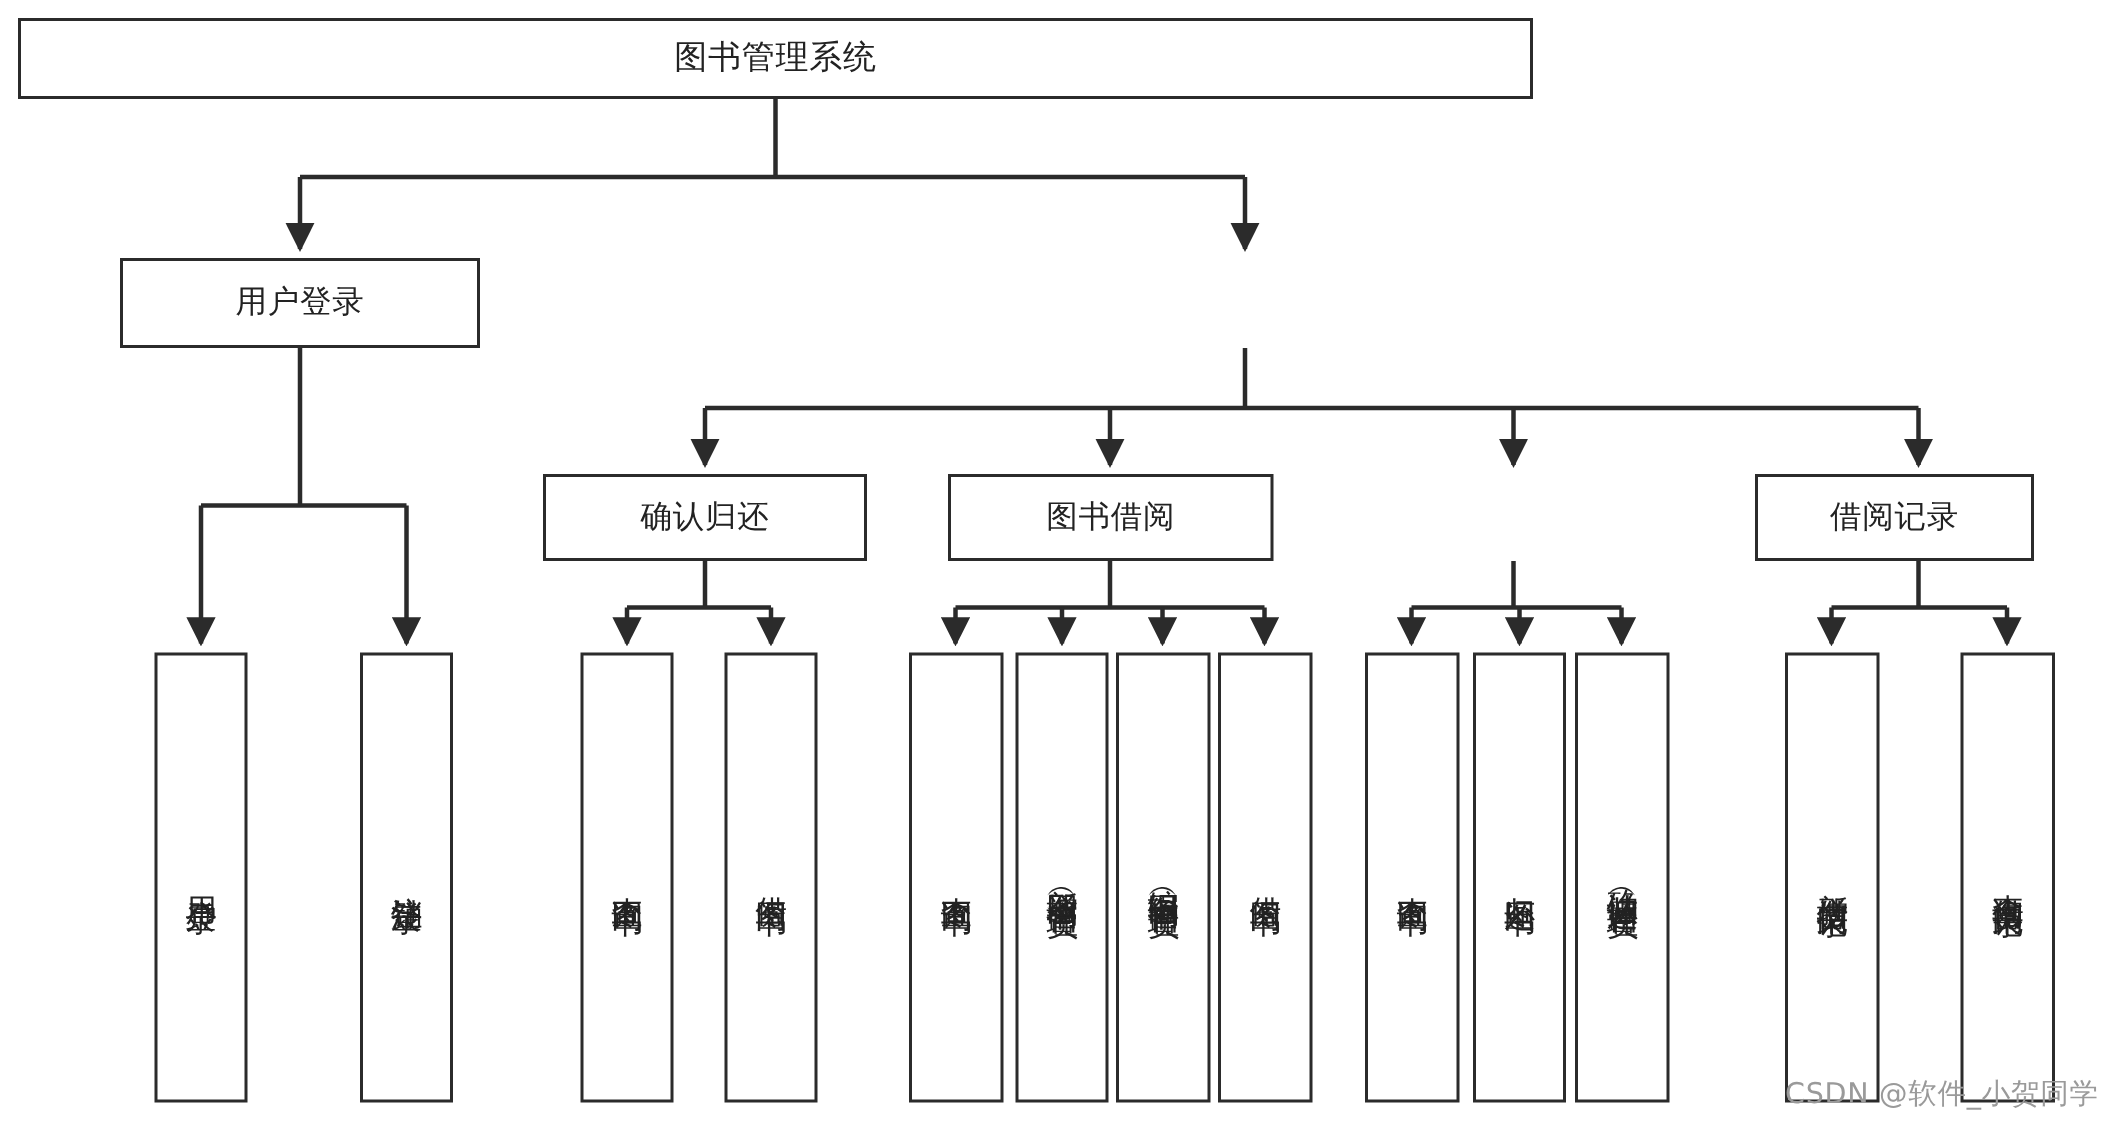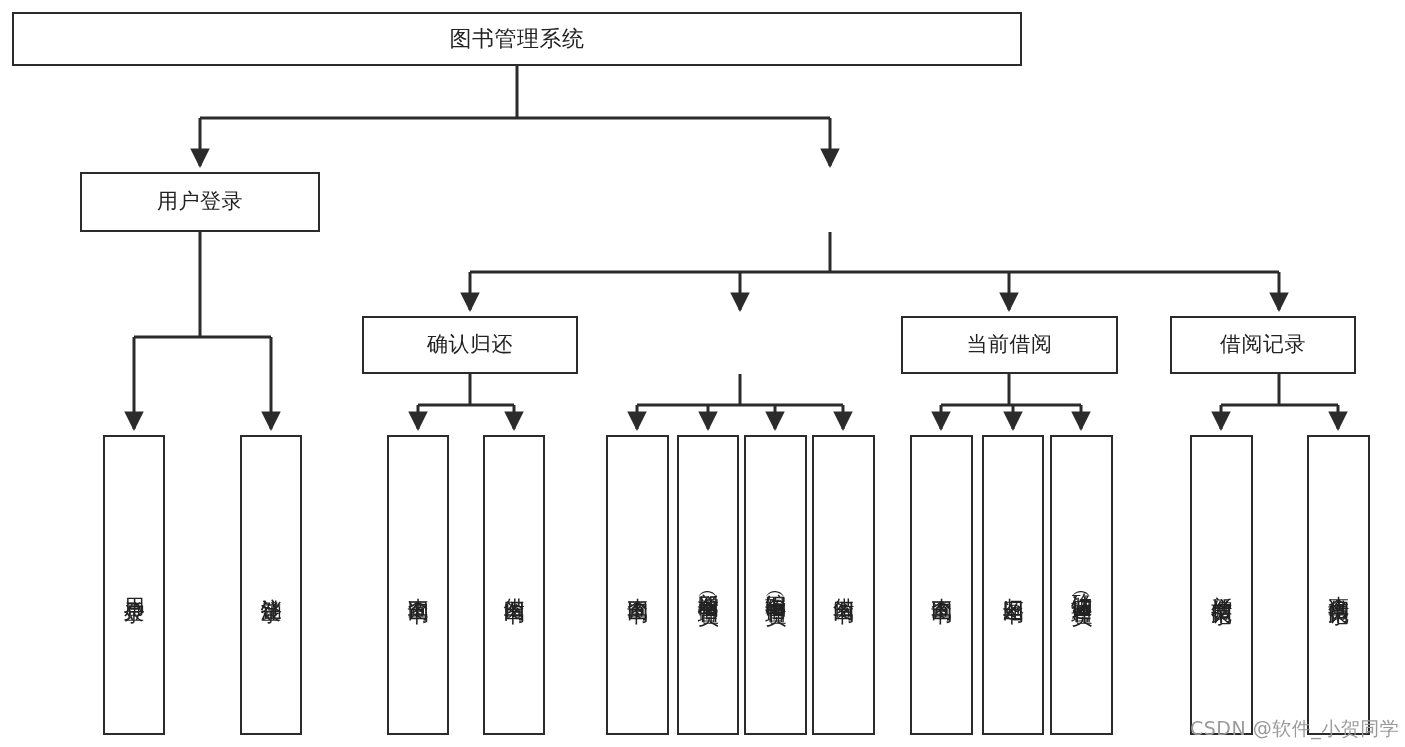--- a/index.html
+++ b/index.html
@@ -130,24 +130,24 @@
 
   <div class="node h" style="left:80px;top:172px;width:240px;height:60px;">
     <span class="lbl">用户登录</span>
   </div>
 
 
   <div class="node h" style="left:362px;top:316px;width:216px;height:58px;">
     <span class="lbl">确认归还</span>
   </div>
 
+  <div class="node h" style="left:632px;top:316px;width:217px;height:58px;">
+    <span class="lbl">图书借阅</span>
+  </div>
 
-  <div class="node h" style="left:901px;top:316px;width:217px;height:58px;">
-    <span class="lbl">当前借阅</span>
-  </div>
 
   <div class="node h" style="left:1170px;top:316px;width:186px;height:58px;">
     <span class="lbl">借阅记录</span>
   </div>
 
   <div class="node v" style="left:103px;top:435px;width:62px;height:300px;">
     <span class="lbl">用户登录</span>
   </div>
   <div class="node v" style="left:240px;top:435px;width:62px;height:300px;">
     <span class="lbl">注销登录</span>

